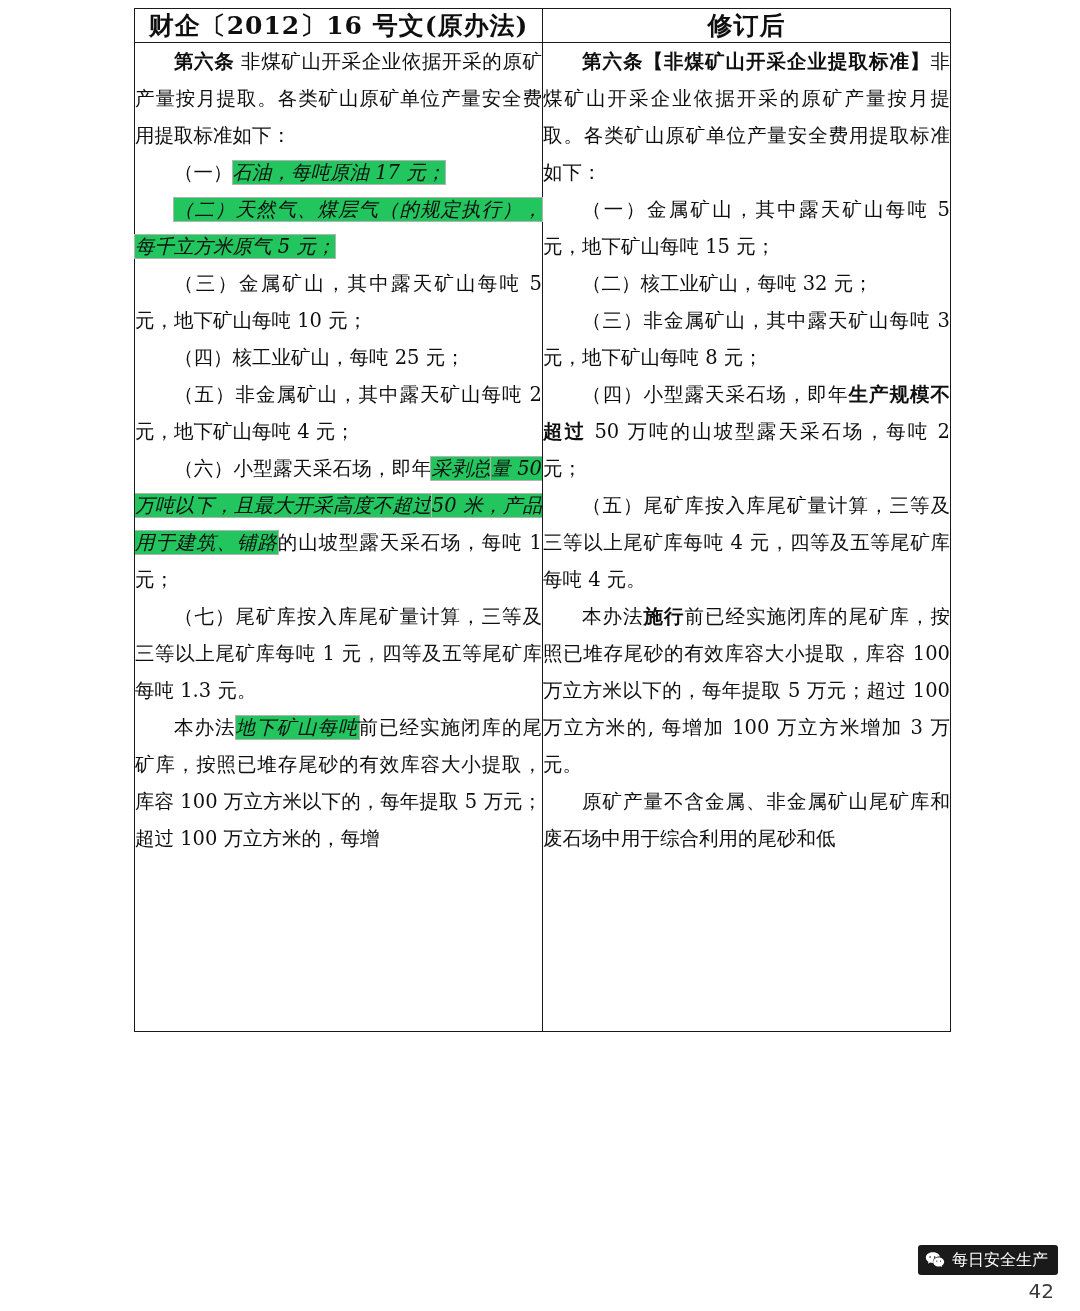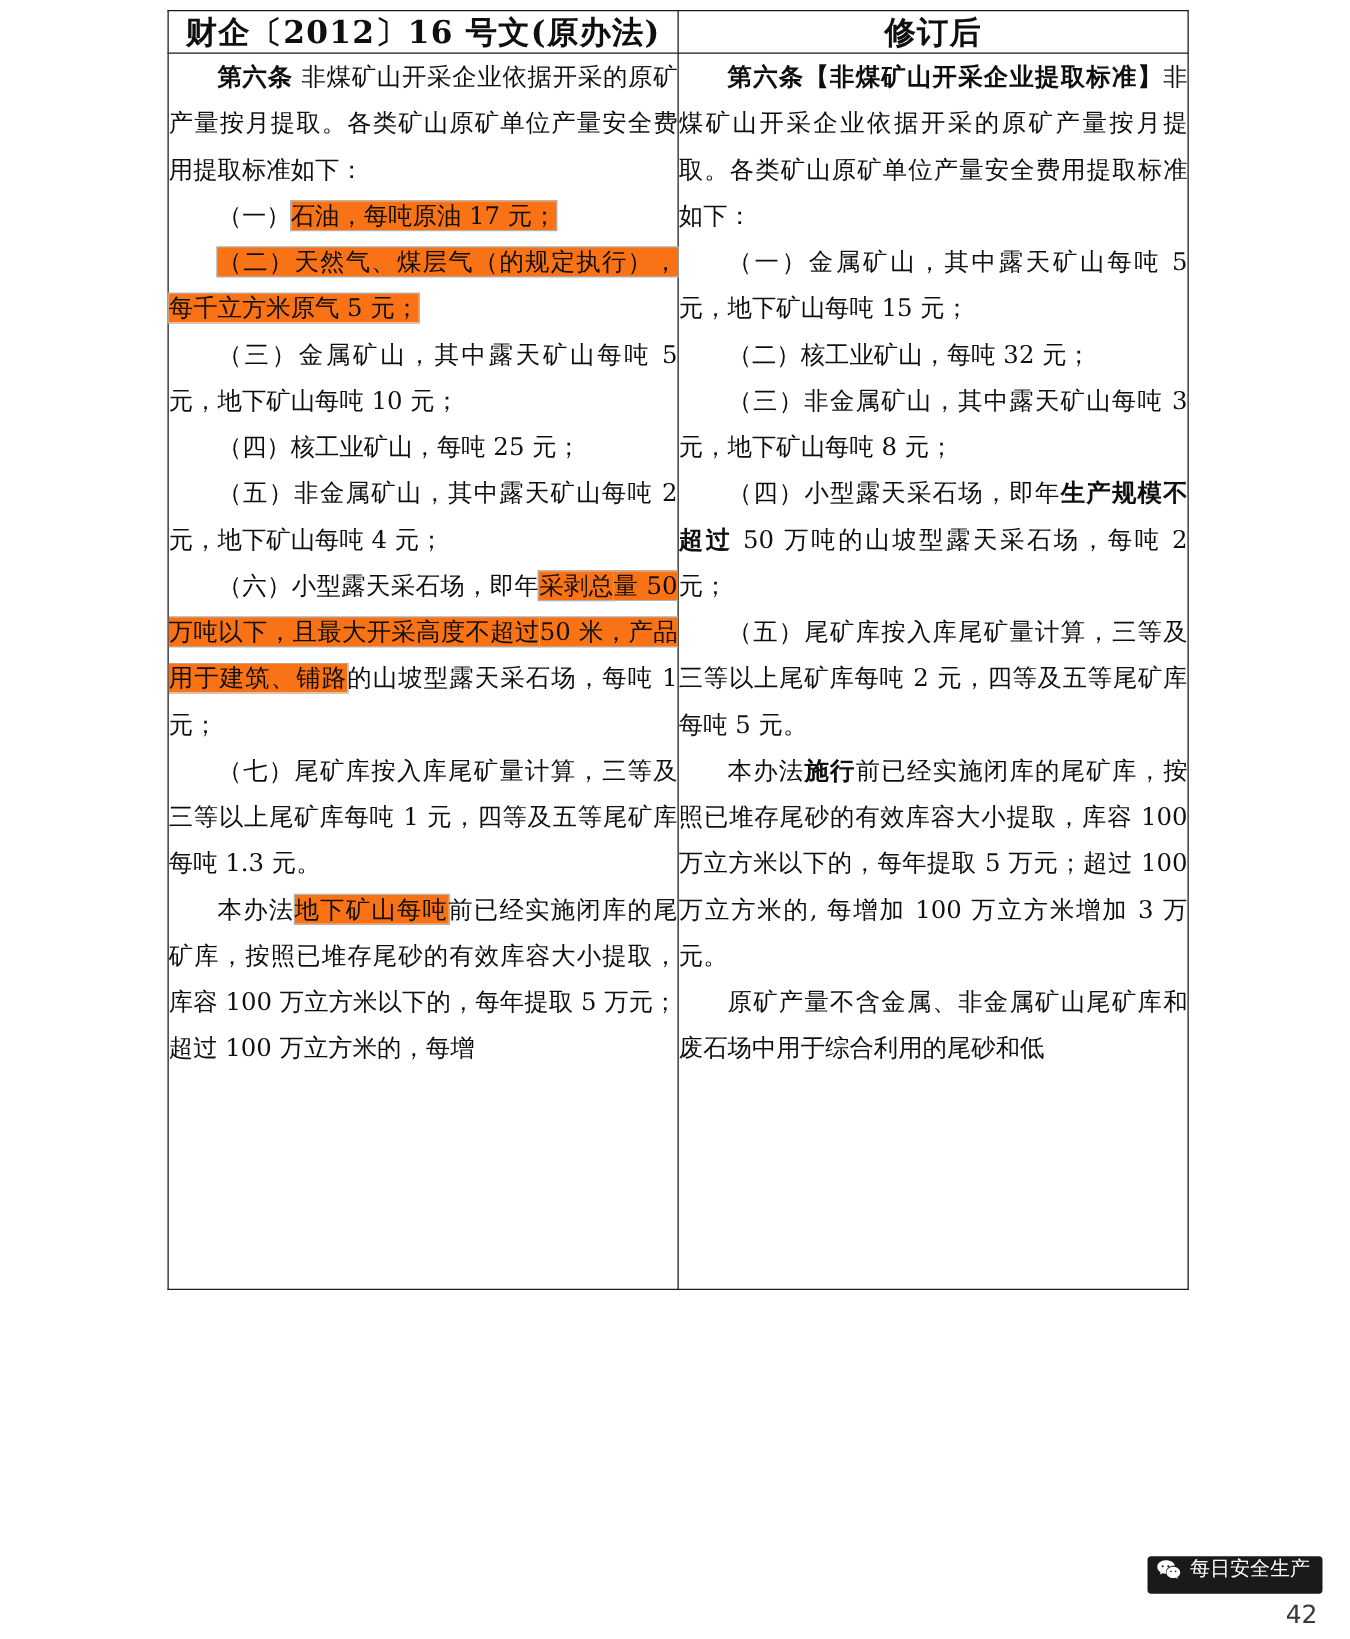--- a/index.html
+++ b/index.html
@@ -54,37 +54,38 @@
   .cell-body p {
     margin: 0;
   }
   .indent {
     text-indent: 2em;
   }
   .empty-cell {
     height: 200px;
   }
   .hl {
-    background: #f97316;
+    background: #22c55e;
     box-shadow: 0 0 0 1px #b3b3b3;
+    font-style: italic;
   }
   .bold {
     font-weight: bold;
   }
   .row2 td { height: 988px; }
   .footer {
     position: absolute;
     right: 22px;
     bottom: 44px;
     display: flex;
     align-items: center;
   }
   .wechat-badge {
     display: flex;
-    align-items: flex-start;
+    align-items: center;
     background: #1a1a1a;
     color: #ffffff;
     height: 30px;
     padding: 0 10px 0 6px;
     border-radius: 3px;
     font-size: 16px;
     font-family: "DejaVu Sans", "Liberation Sans", sans-serif;
   }
   .wechat-icon {
     width: 22px;
@@ -129,21 +130,21 @@
           <p class="indent">（六）小型露天采石场，即年<span class="hl">采剥总</span><span class="hl">量 50 万吨以下，且最大开采高度不超过</span><span class="hl">50 米，产品用于建筑、铺路</span>的山坡型露天采石场，每吨 1 元；</p>
           <p class="indent">（七）尾矿库按入库尾矿量计算，三等及三等以上尾矿库每吨 1 元，四等及五等尾矿库每吨 1.3 元。</p>
           <p class="indent">本办法<span class="hl">地下矿山每吨</span>前已经实施闭库的尾矿库，按照已堆存尾砂的有效库容大小提取，库容 100 万立方米以下的，每年提取 5 万元；超过 100 万立方米的，每增</p>
         </td>
         <td class="cell-body">
           <p class="indent"><span class="bold">第六条【非煤矿山开采企业提取标准】</span>非煤矿山开采企业依据开采的原矿产量按月提取。各类矿山原矿单位产量安全费用提取标准如下：</p>
           <p class="indent">（一）金属矿山，其中露天矿山每吨 5 元，地下矿山每吨 15 元；</p>
           <p class="indent">（二）核工业矿山，每吨 32 元；</p>
           <p class="indent">（三）非金属矿山，其中露天矿山每吨 3 元，地下矿山每吨 8 元；</p>
           <p class="indent">（四）小型露天采石场，即年<span class="bold">生产规模不超过</span> 50 万吨的山坡型露天采石场，每吨 2 元；</p>
-          <p class="indent">（五）尾矿库按入库尾矿量计算，三等及三等以上尾矿库每吨 2 元，四等及五等尾矿库每吨 5 元。</p>
+          <p class="indent">（五）尾矿库按入库尾矿量计算，三等及三等以上尾矿库每吨 4 元，四等及五等尾矿库每吨 4 元。</p>
           <p class="indent">本办法<span class="bold">施行</span>前已经实施闭库的尾矿库，按照已堆存尾砂的有效库容大小提取，库容 100 万立方米以下的，每年提取 5 万元；超过 100 万立方米的, 每增加 100 万立方米增加 3 万元。</p>
           <p class="indent">原矿产量不含金属、非金属矿山尾矿库和废石场中用于综合利用的尾砂和低</p>
         </td>
       </tr>
     </tbody>
   </table>
 
   <div class="footer">
     <div class="wechat-badge">
       <span class="wechat-icon">

